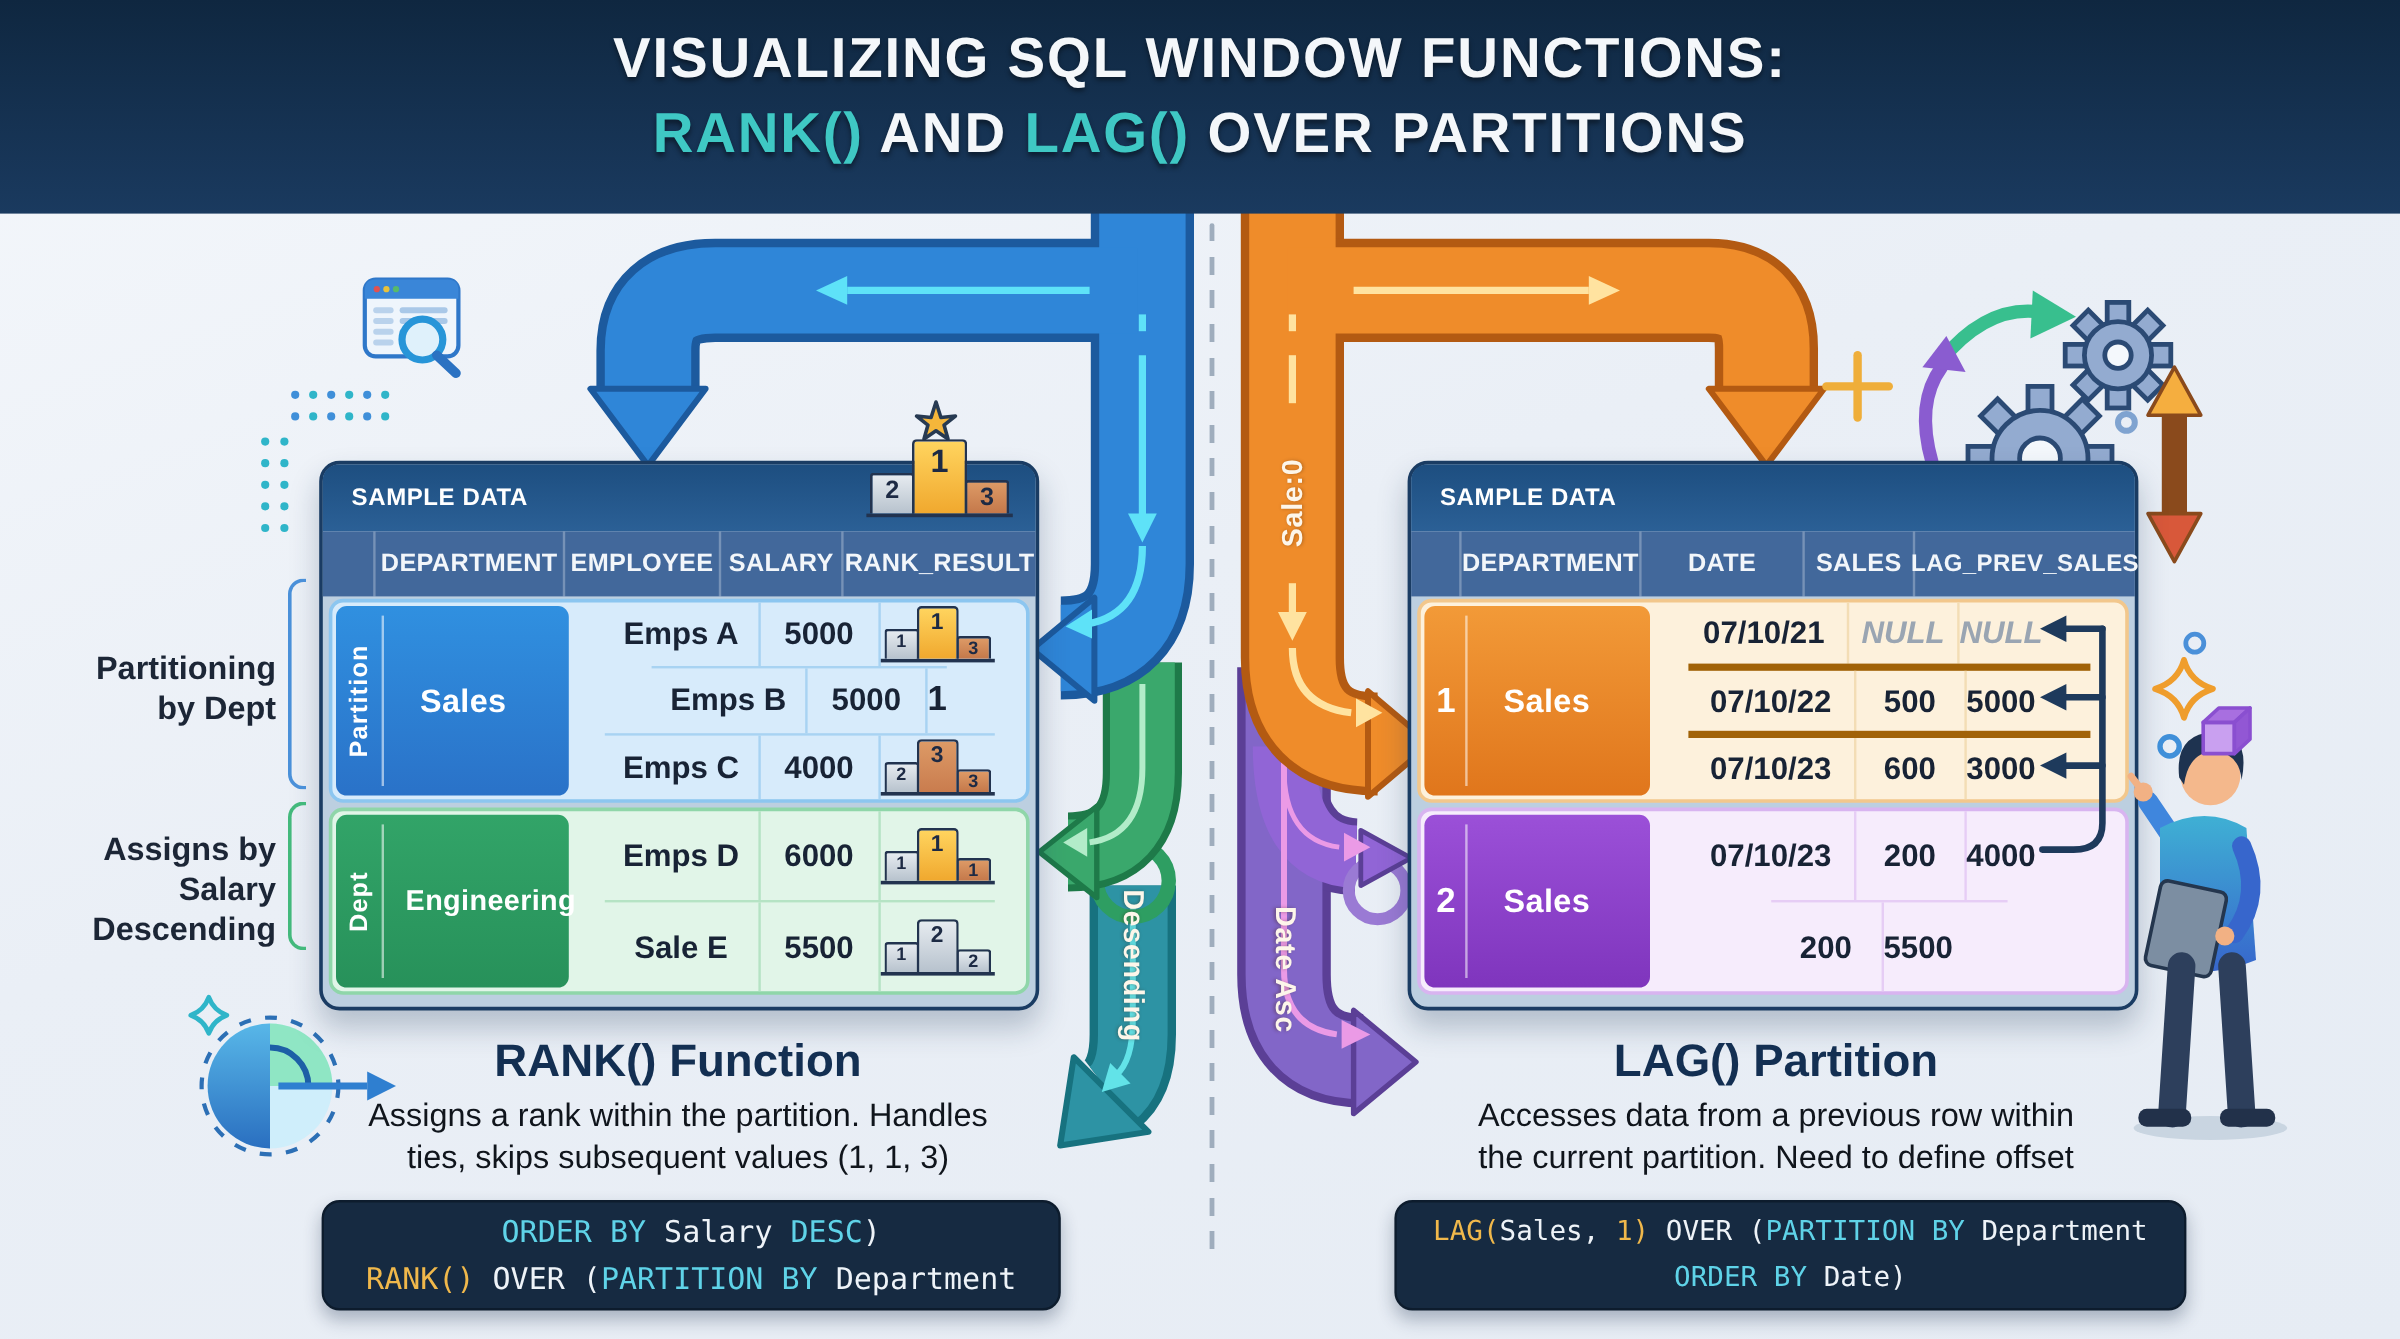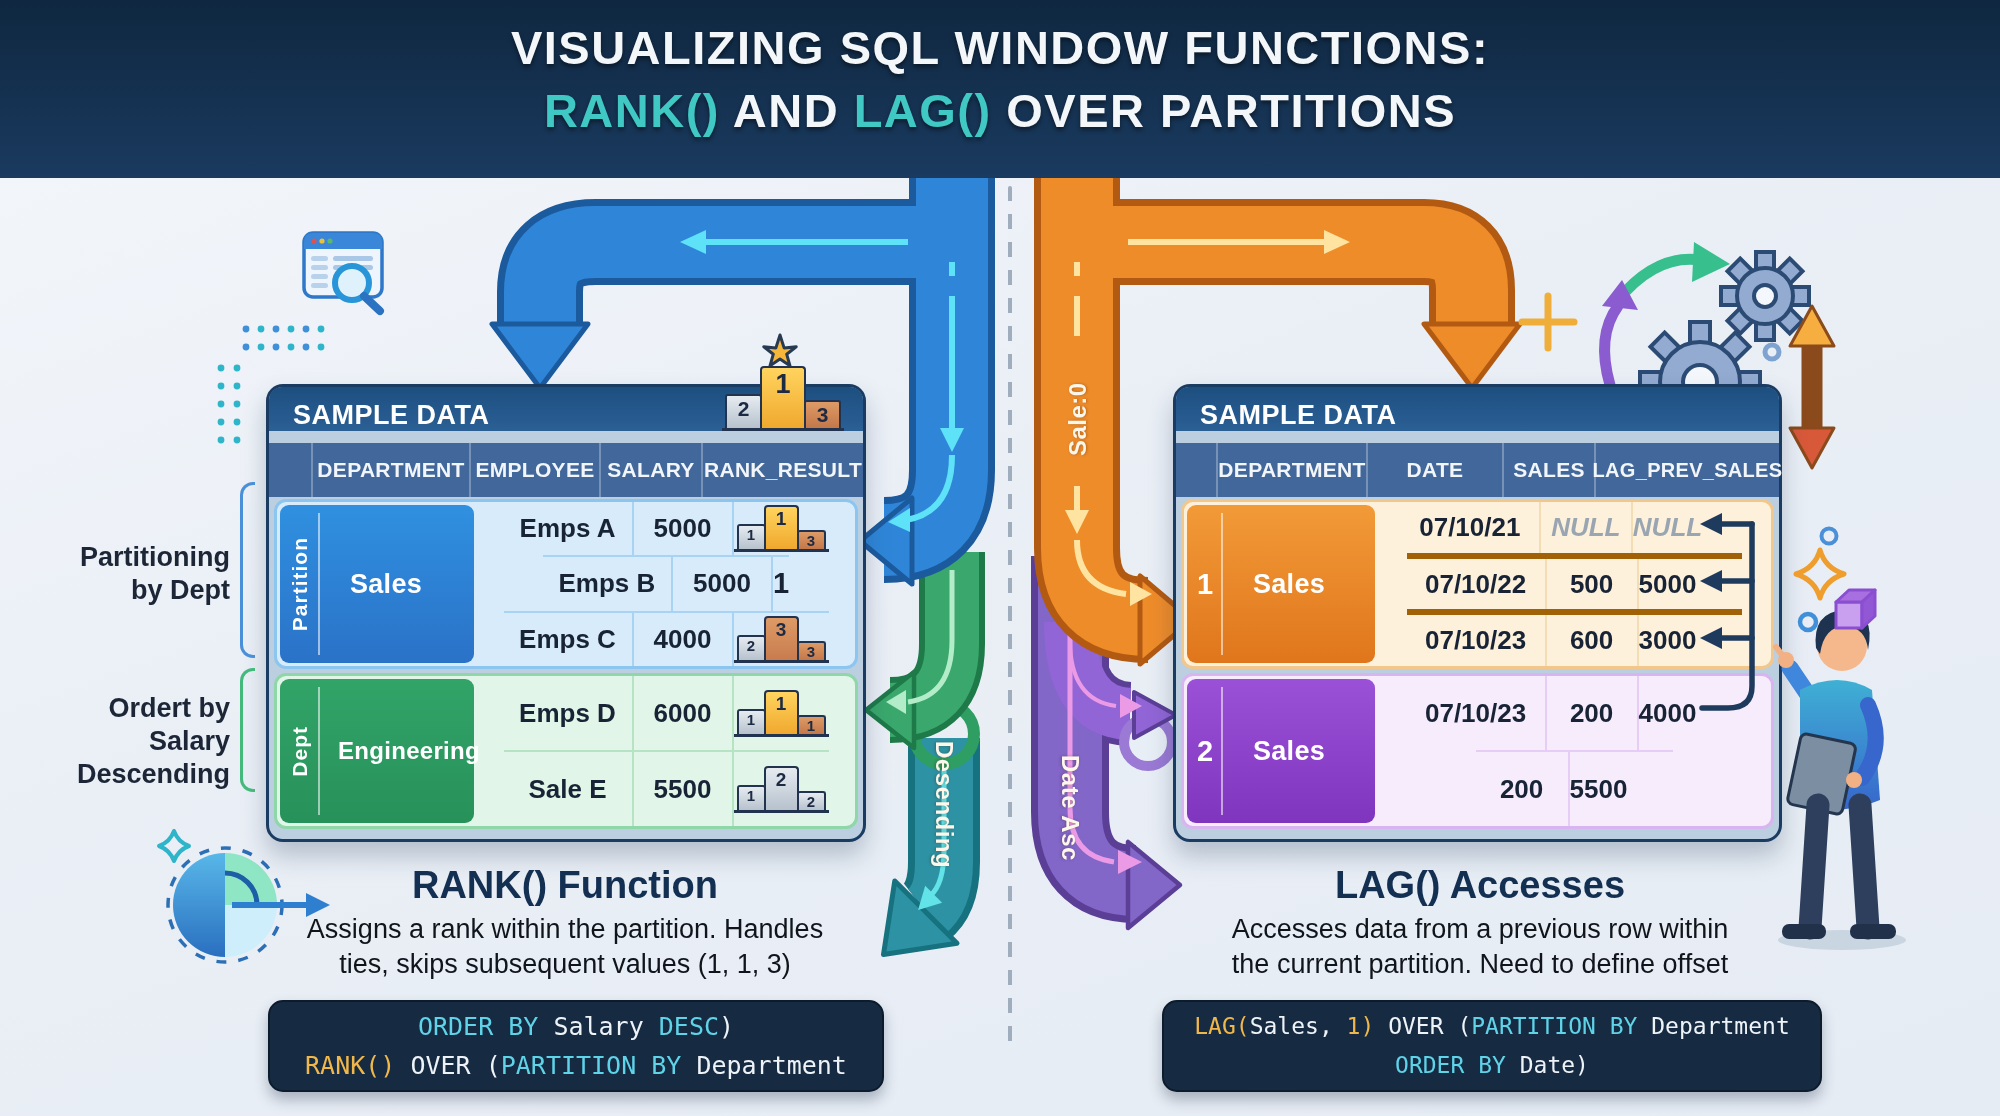--- a/index.html
+++ b/index.html
@@ -20,23 +20,23 @@
     text-shadow:0 3px 4px rgba(0,0,0,.45);}
   .teal{color:#3fc8c4;}
 
   
   #divider{left:1008px;top:186px;width:4px;height:862px;z-index:1;border-radius:2px;
     background:repeating-linear-gradient(180deg,#9fadbd 0 15px,transparent 15px 28px);}
 
   
   .tbl{position:absolute;z-index:2;background:#bccfe0;border:3px solid #1a3c63;border-radius:17px;
     box-shadow:0 14px 24px rgba(25,50,85,.25);box-sizing:border-box;}
-  .tbl-title{position:absolute;left:0;top:0;right:0;height:44px;border-radius:13px 13px 0 0;
+  .tbl-title{position:absolute;left:0;top:0;right:0;height:56px;border-radius:13px 13px 0 0;
     background:linear-gradient(180deg,#1d4e80,#2b6096);color:#fff;
-    font-size:27px;font-weight:700;letter-spacing:.5px;line-height:56px;padding-left:24px;}
+    font-size:20px;font-weight:700;letter-spacing:.5px;line-height:56px;padding-left:24px;}
   .tbl-cols{position:absolute;left:0;top:56px;right:0;height:54px;background:#42689b;display:flex;}
   .col{height:54px;display:flex;align-items:center;justify-content:center;color:#f2f6fa;
     font-weight:700;font-size:21px;letter-spacing:.3px;box-sizing:border-box;}
   .col+.col{border-left:2px solid rgba(255,255,255,.28);}
   .grp{position:absolute;left:5px;box-sizing:border-box;border-radius:12px;display:flex;}
   .grp.gb{background:#d7ebfb;border:3px solid #8cc6f0;}
   .grp.gg{background:#e1f5e8;border:3px solid #8fd6a9;}
   .grp.go{background:#fdf1dc;border:3px solid #f2c78c;}
   .grp.gp{background:#f6ecfc;border:3px solid #d8b4f0;}
   .dept{border-radius:9px;display:flex;color:#fff;flex:none;}
@@ -412,21 +412,21 @@
     <div class="pb m">1</div>
     <div class="pb b">3</div>
   </div>
 
   <div class="annot" style="left:20px;top:541px;width:210px">
     <div>Partitioning</div>
       <div>by Dept</div>
   </div>
   <div class="bracket bl" style="left:240px;top:482px;height:176px"></div>
   <div class="annot" style="left:0px;top:692px;width:230px">
-    <div>Ordert by</div>
+    <div>Assigns by</div>
       <div>Salary Descending</div>
   </div>
   <div class="bracket gr" style="left:240px;top:668px;height:124px"></div>
 
   <div class="plabel up" style="left:1050px;top:352px;height:135px">Sale:0</div>
   <div class="plabel down" style="left:916px;top:742px;height:125px">Desending</div>
   <div class="plabel down" style="left:1042px;top:750px;height:115px">Date Asc</div>
 
   <div class="tbl" style="left:1173px;top:384px;width:609px;height:458px">
     <div class="tbl-title">SAMPLE DATA</div>
@@ -488,21 +488,21 @@
   <div class="fheading" style="left:265px;top:864px;width:600px">RANK() Function</div>
   <div class="fdesc" style="left:235px;top:912px;width:660px">
     <div>Assigns a rank within the partition. Handles</div>
       <div>ties, skips subsequent values (1, 1, 3)</div>
   </div>
   <div class="codebox left" style="left:268px;top:1000px;width:612px;height:88px">
     <div class="code-l"><span class="tk c">ORDER BY</span><span class="tk w"> Salary </span><span class="tk c">DESC</span><span class="tk w">)</span></div>
     <div class="code-l"><span class="tk g">RANK()</span><span class="tk w"> OVER (</span><span class="tk c">PARTITION BY</span><span class="tk w"> Department</span></div>
   </div>
 
-  <div class="fheading" style="left:1175px;top:864px;width:610px">LAG() Accesses</div>
+  <div class="fheading" style="left:1175px;top:864px;width:610px">LAG() Partition</div>
   <div class="fdesc" style="left:1150px;top:912px;width:660px">
     <div>Accesses data from a previous row within</div>
       <div>the current partition. Need to define offset</div>
   </div>
   <div class="codebox right" style="left:1162px;top:1000px;width:656px;height:88px">
     <div class="code-l"><span class="tk g">LAG(</span><span class="tk w">Sales,</span><span class="tk g"> 1)</span><span class="tk w"> OVER (</span><span class="tk c">PARTITION BY</span><span class="tk w"> Department</span></div>
     <div class="code-l"><span class="tk c">ORDER BY</span><span class="tk w"> Date)</span></div>
   </div>
 
   <svg class="layer" width="2000" height="1116" style="z-index:6;pointer-events:none">

